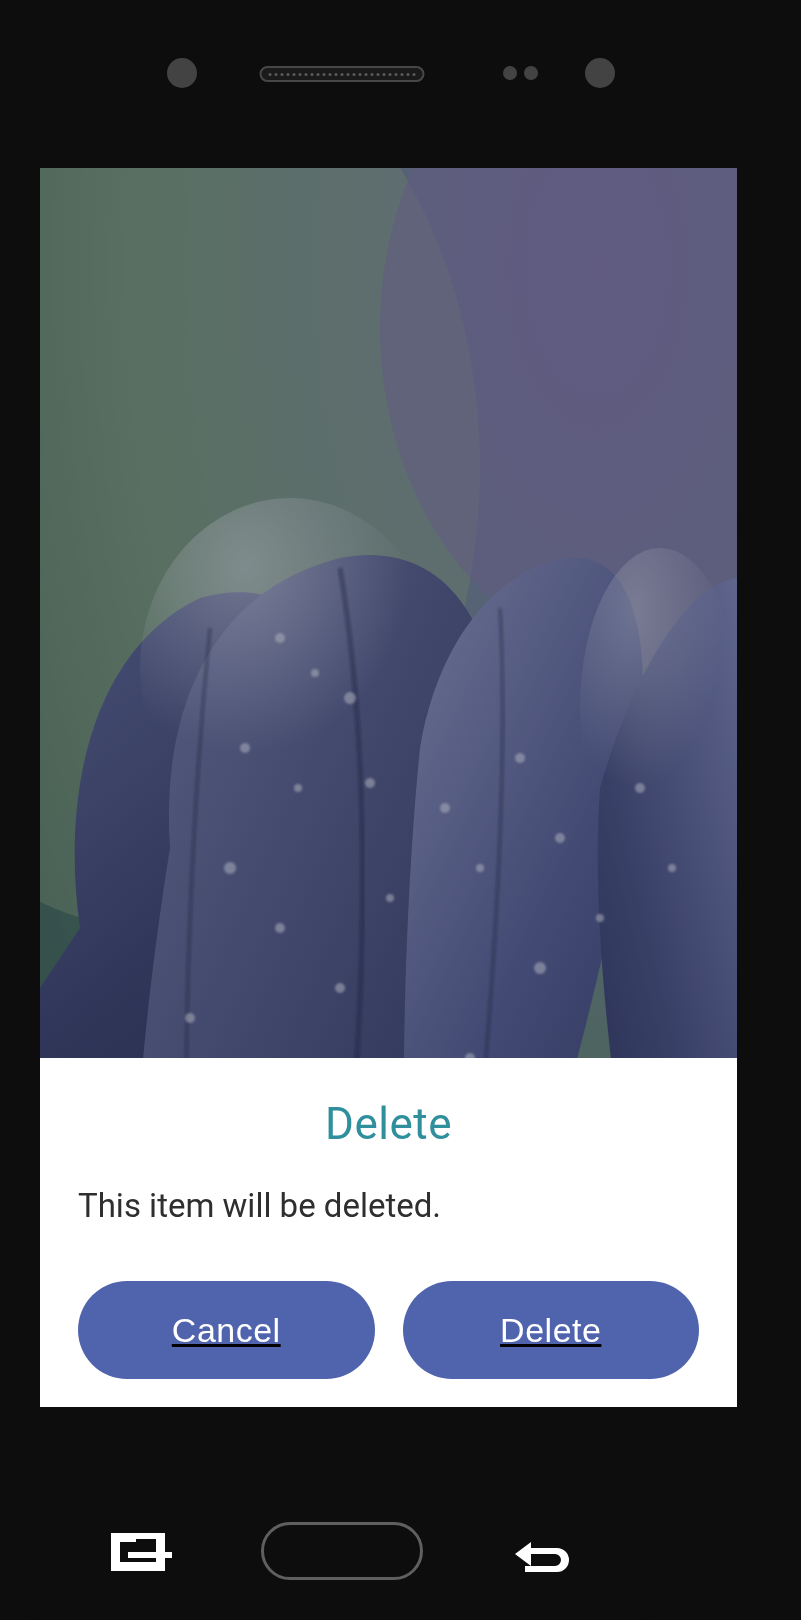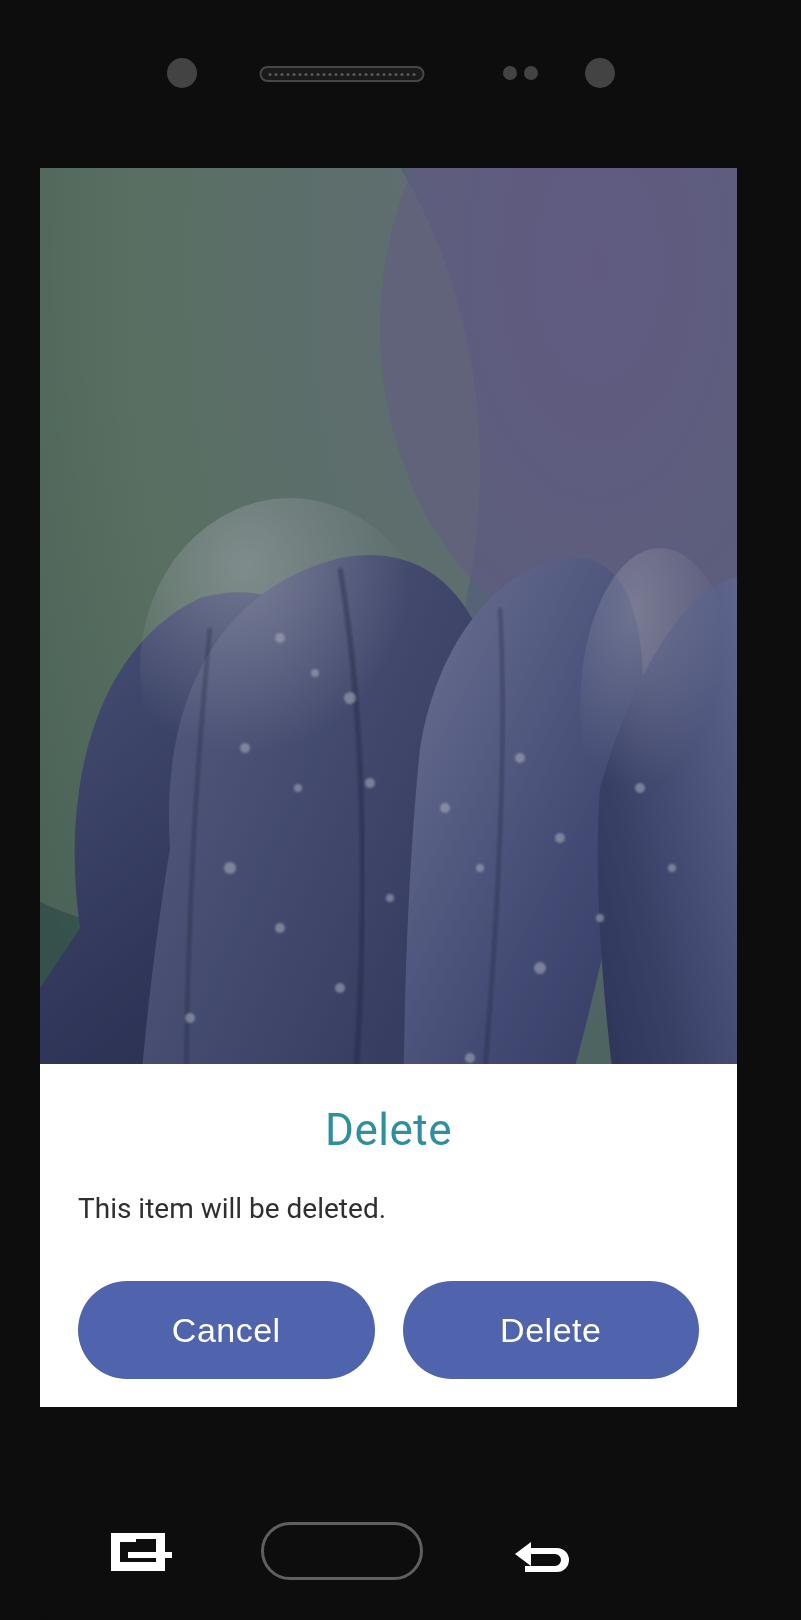--- a/index.html
+++ b/index.html
@@ -29,22 +29,22 @@
     
     .photo { position: absolute; inset: 0; }
     .photo svg { width: 100%; height: 100%; display: block; }
 
     
     .scrim { position: absolute; inset: 0; background: rgba(18,26,60,0.35); }
 
     
     .dialog { position: absolute; left: 0; right: 0; bottom: 0; background: #fff; padding: 40px 38px 28px; }
     .dialog-title { color: #2f8f9d; font-size: 44px; font-weight: 400; text-align: center; margin-bottom: 36px; letter-spacing: 0.5px; }
-    .dialog-message { color: #2f2f2f; font-size: 28px; font-weight: 400; margin-bottom: 56px; }
-    .dialog-actions { display: flex; gap: 28px; }
+    .dialog-message { color: #2f2f2f; font-size: 33px; font-weight: 400; margin-bottom: 56px; }
+    .dialog-actions { display: flex; gap: 28px; text-decoration: underline; }
     .btn { flex: 1 1 0; height: 98px; border: none; border-radius: 50px; background: #5063ad; color: #fff; font-size: 34px; font-weight: 300; cursor: pointer; letter-spacing: 0.5px; }
   </style>
 </head>
 <body>
 
 <div class="device">
 
   <div class="hw-top">
     <div class="cam-left"></div>
     <div class="earpiece">

